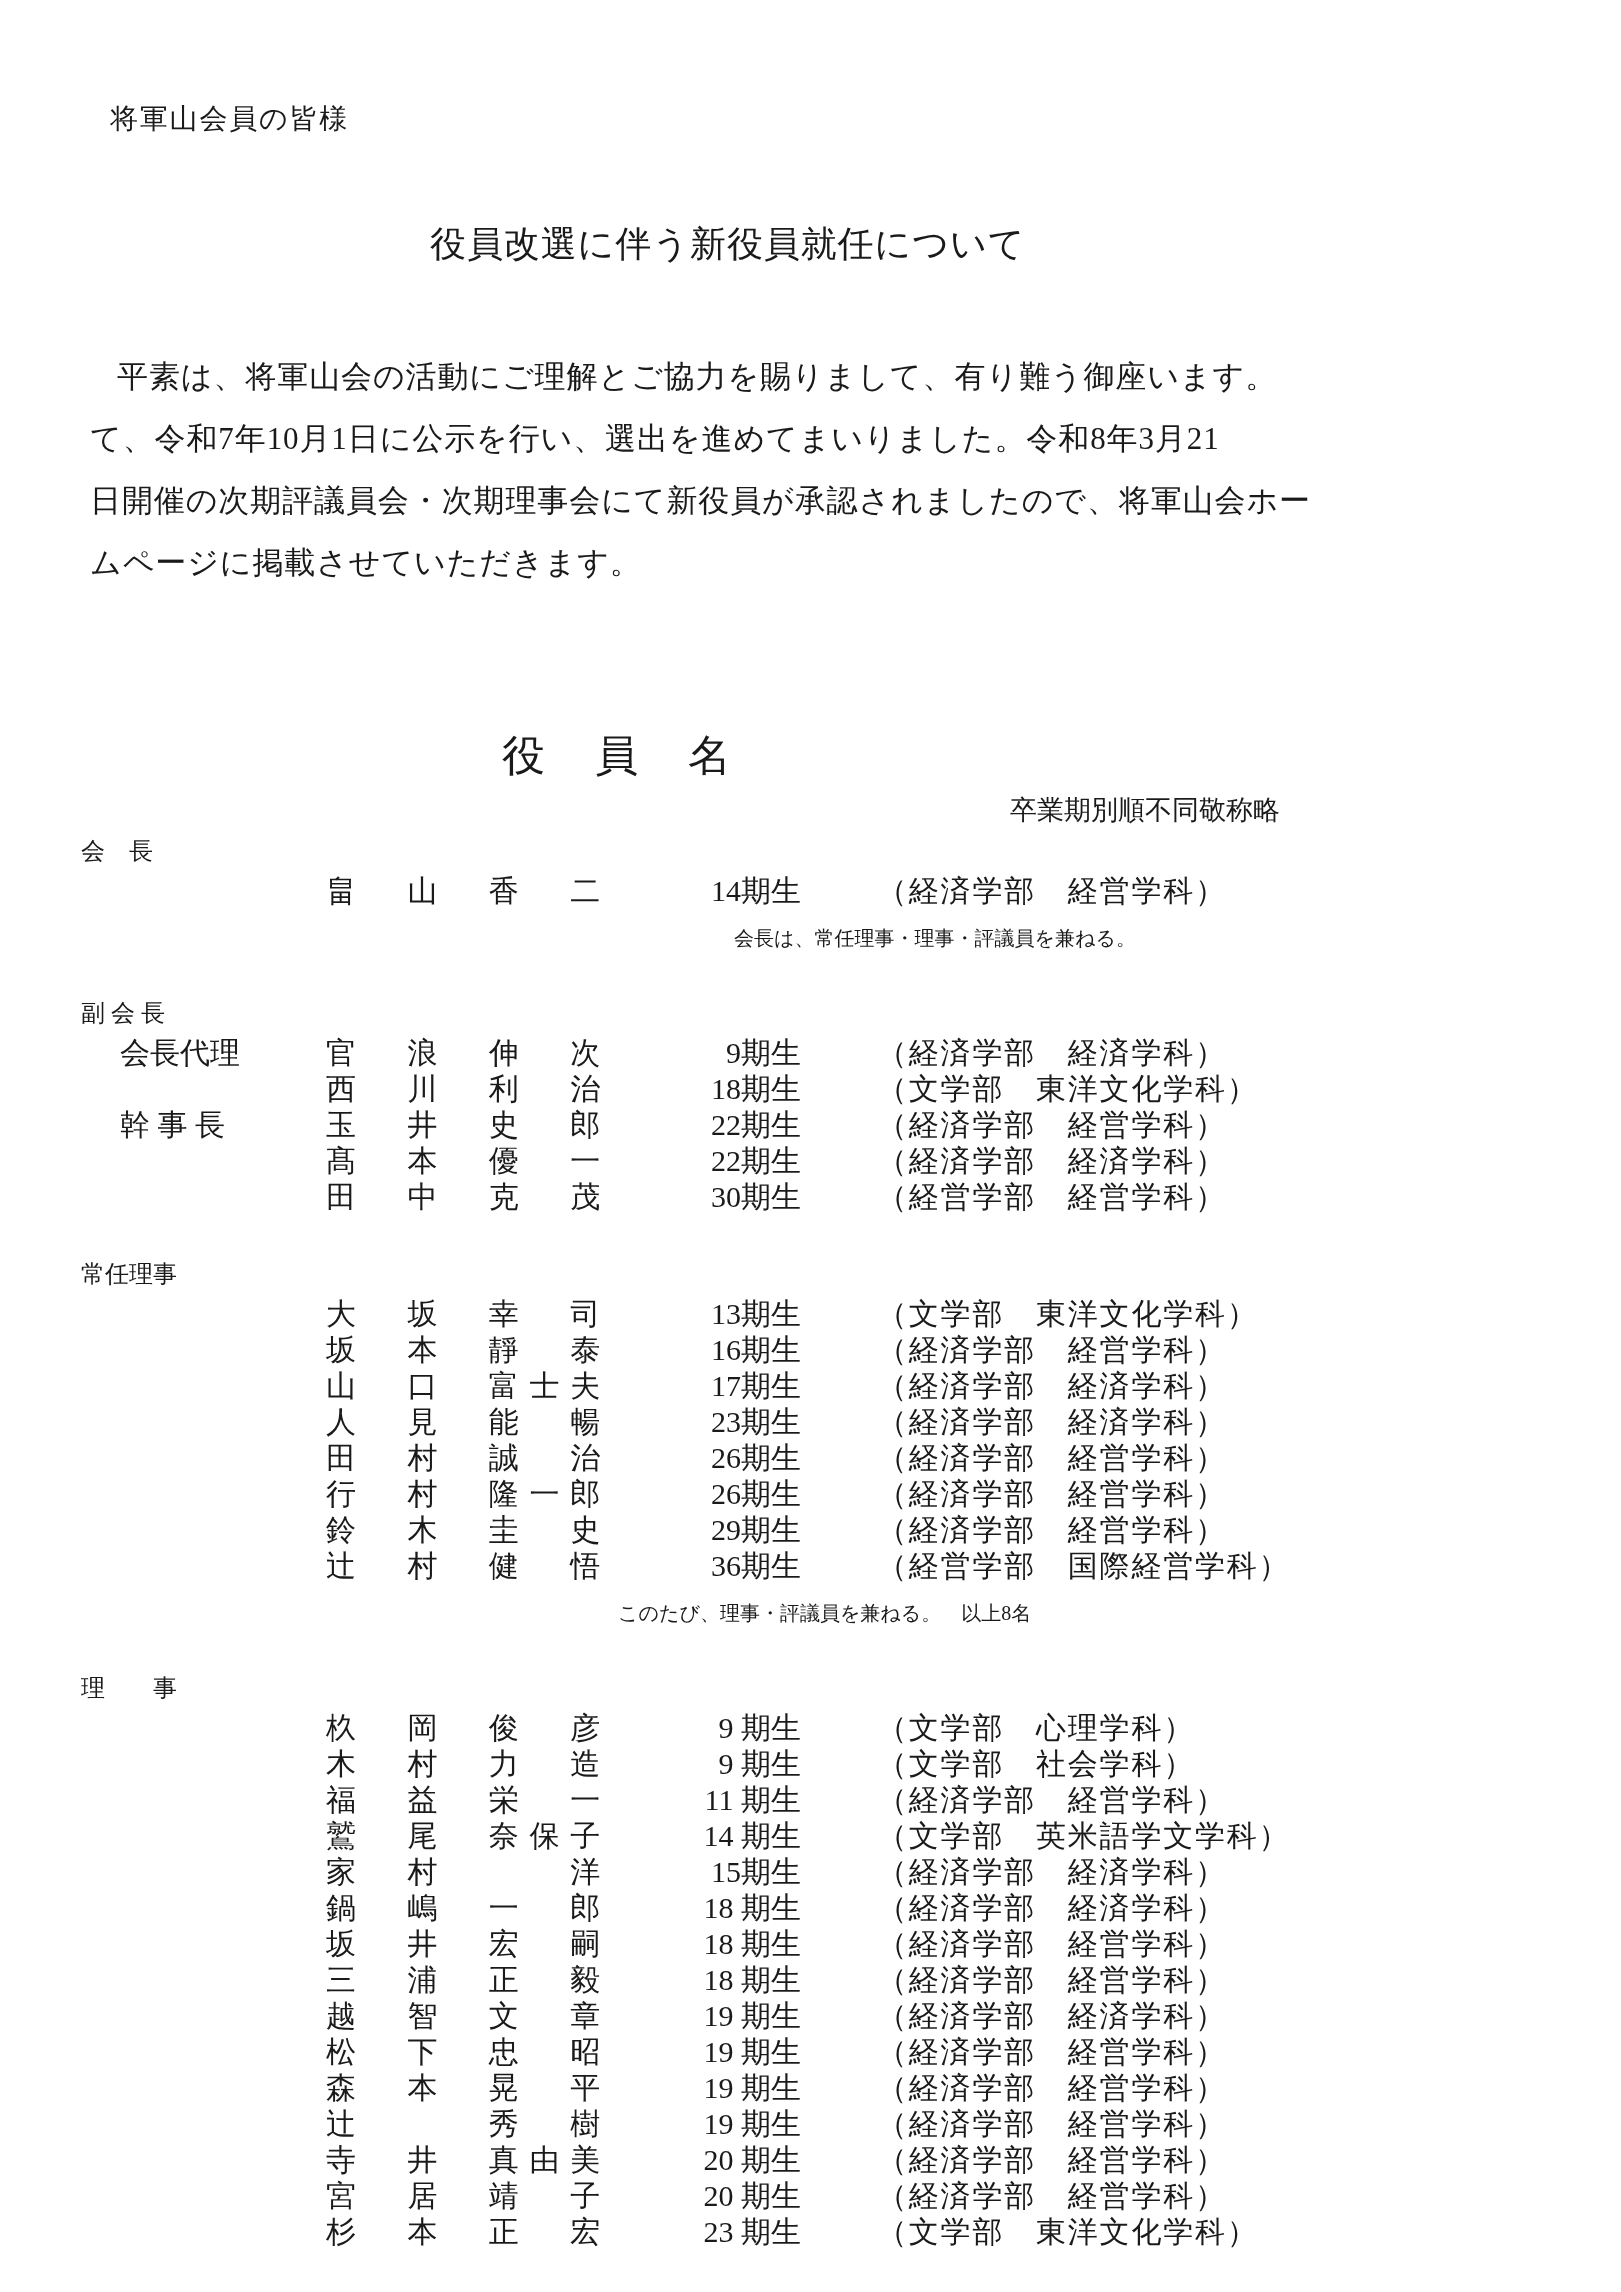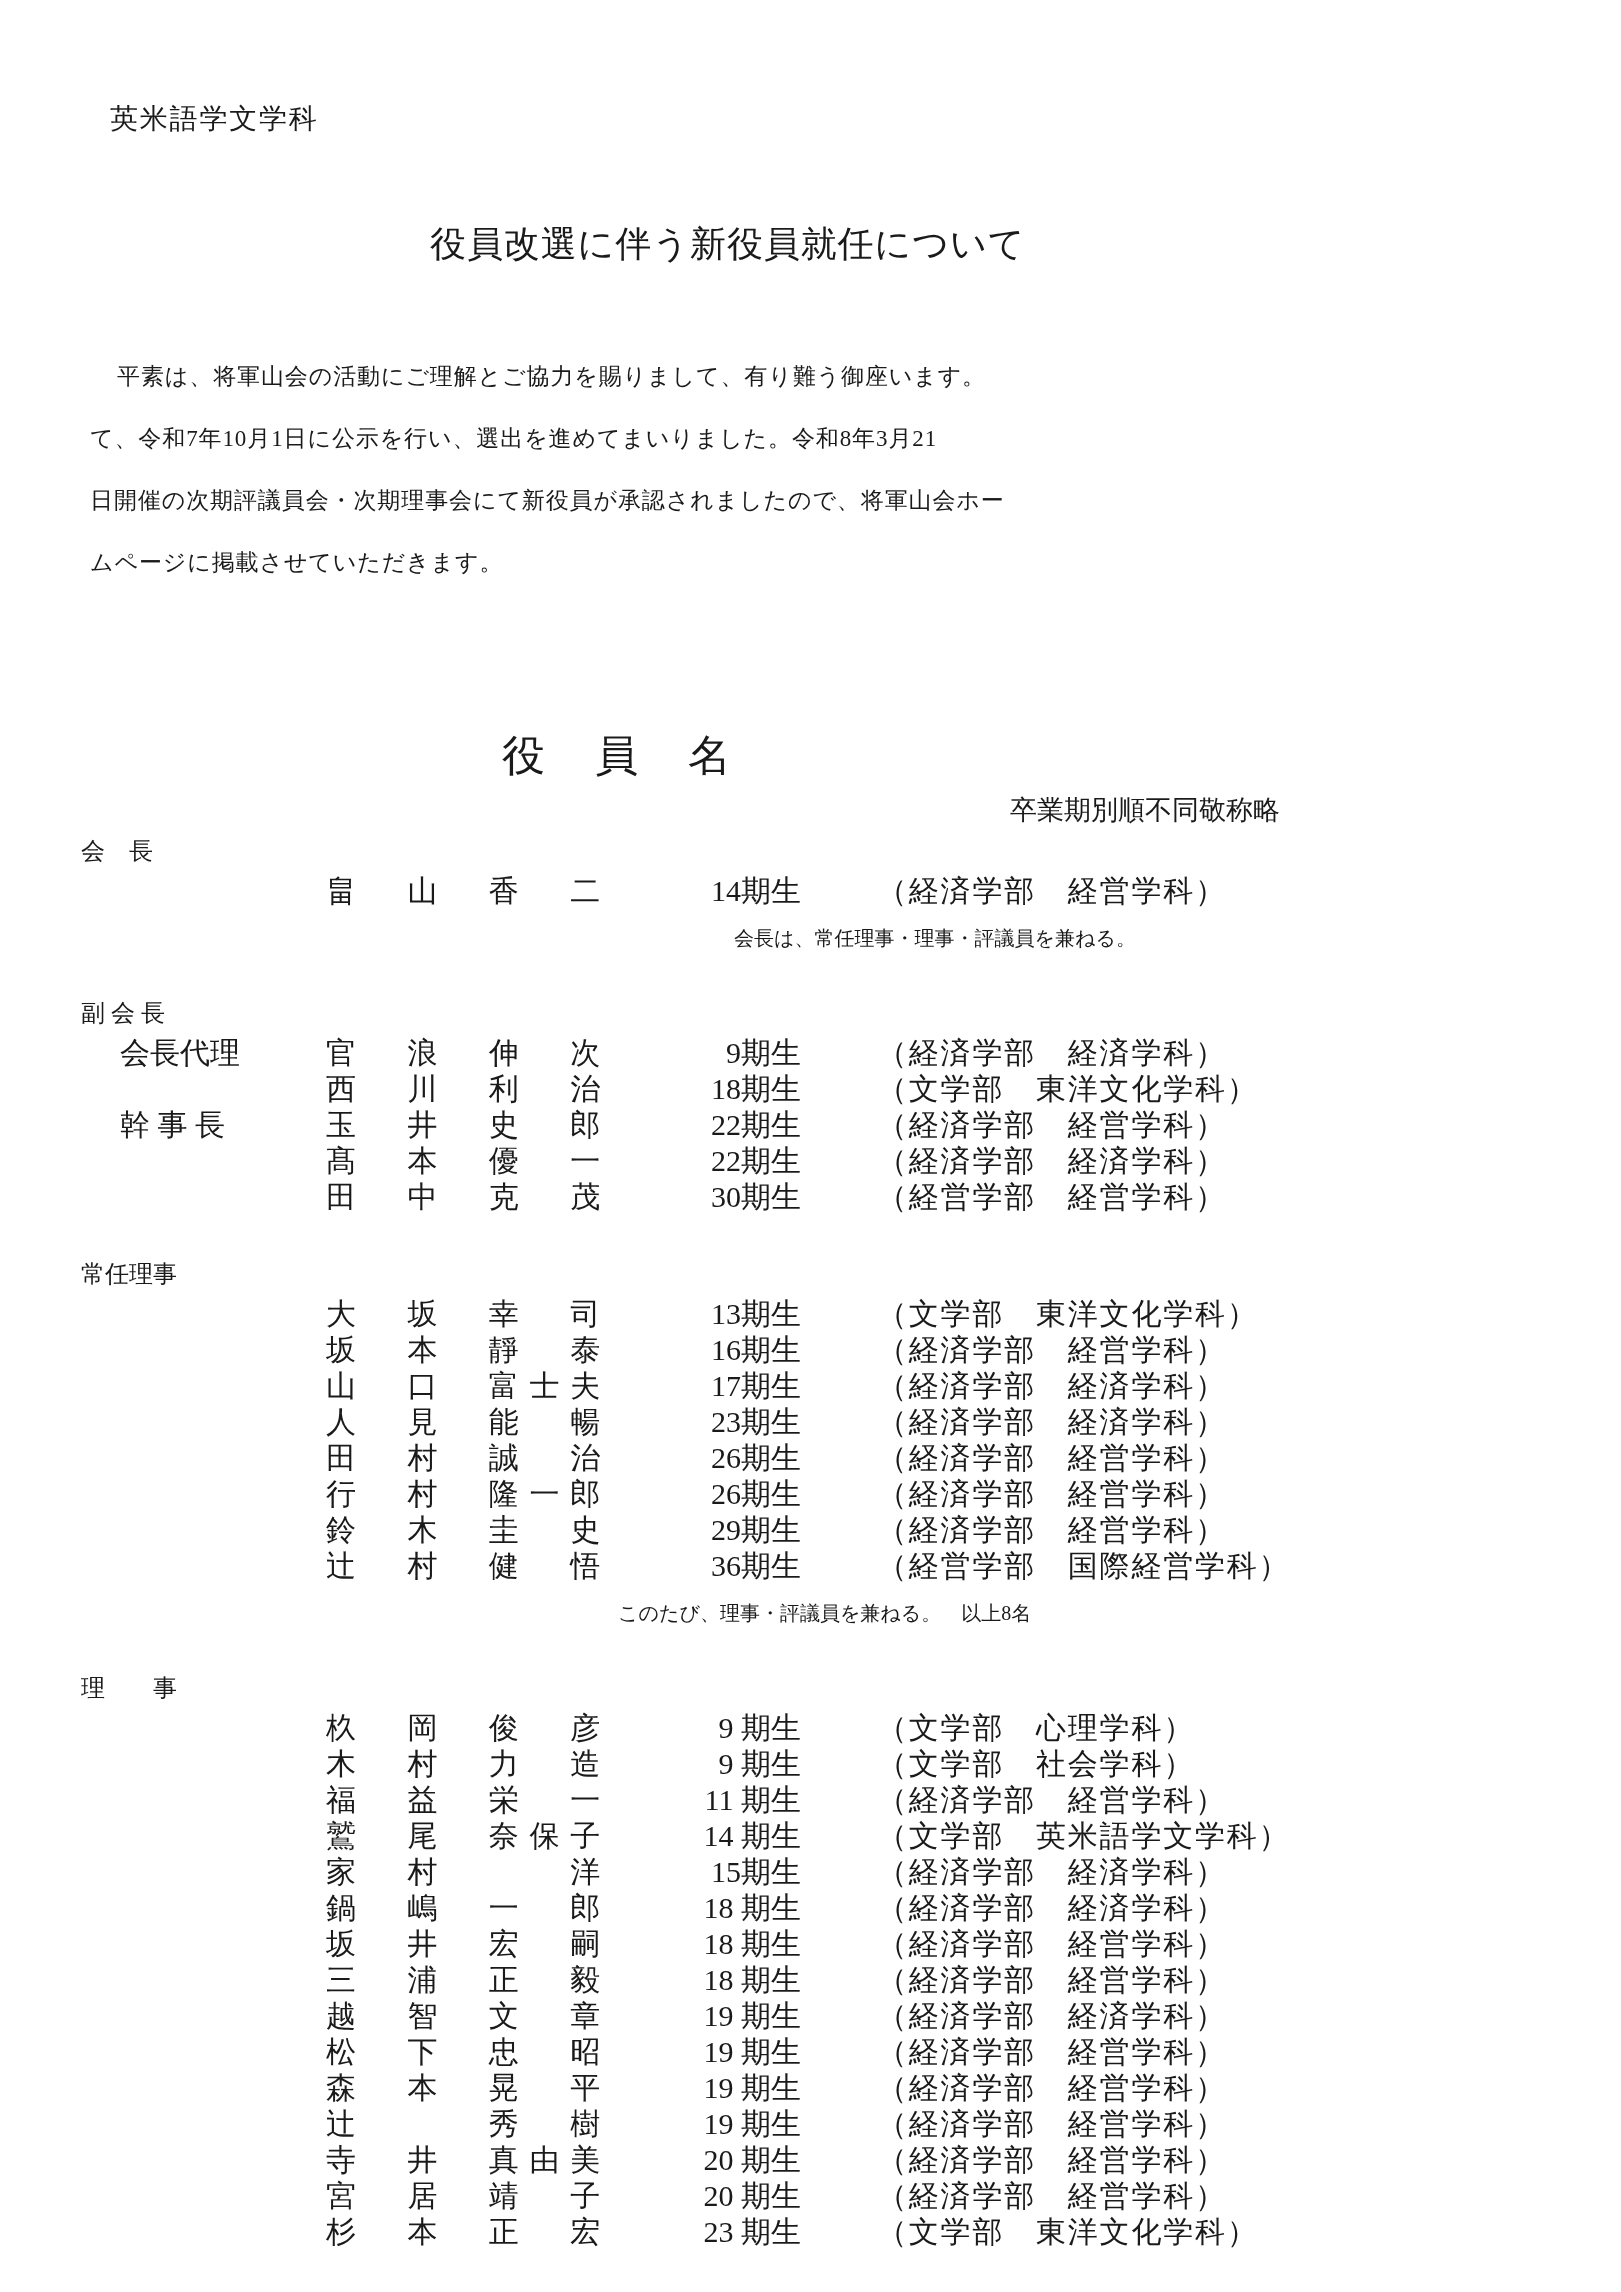--- a/index.html
+++ b/index.html
@@ -17,21 +17,21 @@
     font-size:28px; letter-spacing:1.8px;
   }
   .doc-title {
     position:absolute; left:430px; top:220px;
     font-size:36px; letter-spacing:0.9px;
   }
   .body-block {
     position:absolute; left:90px; top:346px; width:1128px;
   }
   .body-line {
-    font-size:23px; line-height:62px; white-space:nowrap; letter-spacing:0.9px;
+    font-size:31px; line-height:62px; white-space:nowrap; letter-spacing:0.9px;
   }
   .body-line.indent { padding-left:27px; }
   .roster-heading {
     position:absolute; left:502px; top:727px;
     font-size:43px; letter-spacing:50px; white-space:nowrap;
   }
   .roster-note {
     position:absolute; left:1010px; top:792px;
     font-size:27px; white-space:nowrap;
   }
@@ -58,21 +58,21 @@
     margin-top:13px; font-size:20px; line-height:32px; white-space:nowrap;
   }
   .section:nth-child(1) .footnote { margin-left:734px; }
   .section:nth-child(2) .footnote { margin-left:627px; }
   .section:nth-child(3) .footnote { margin-left:618px; }
 </style>
 </head>
 <body>
 
 <div class="page">
-  <div class="greeting">英米語学文学科</div>
+  <div class="greeting">将軍山会員の皆様</div>
   <div class="doc-title">役員改選に伴う新役員就任について</div>
   <div class="body-block" id="body-block">
       <div class="body-line indent">平素は、将軍山会の活動にご理解とご協力を賜りまして、有り難う御座います。</div>
       <div class="body-line">て、令和7年10月1日に公示を行い、選出を進めてまいりました。令和8年3月21</div>
       <div class="body-line">日開催の次期評議員会・次期理事会にて新役員が承認されましたので、将軍山会ホー</div>
       <div class="body-line">ムページに掲載させていただきます。</div>
     </div>
   <div class="roster-heading">役員名</div>
   <div class="roster-note">卒業期別順不同敬称略</div>
   <div class="sections" id="sections">

